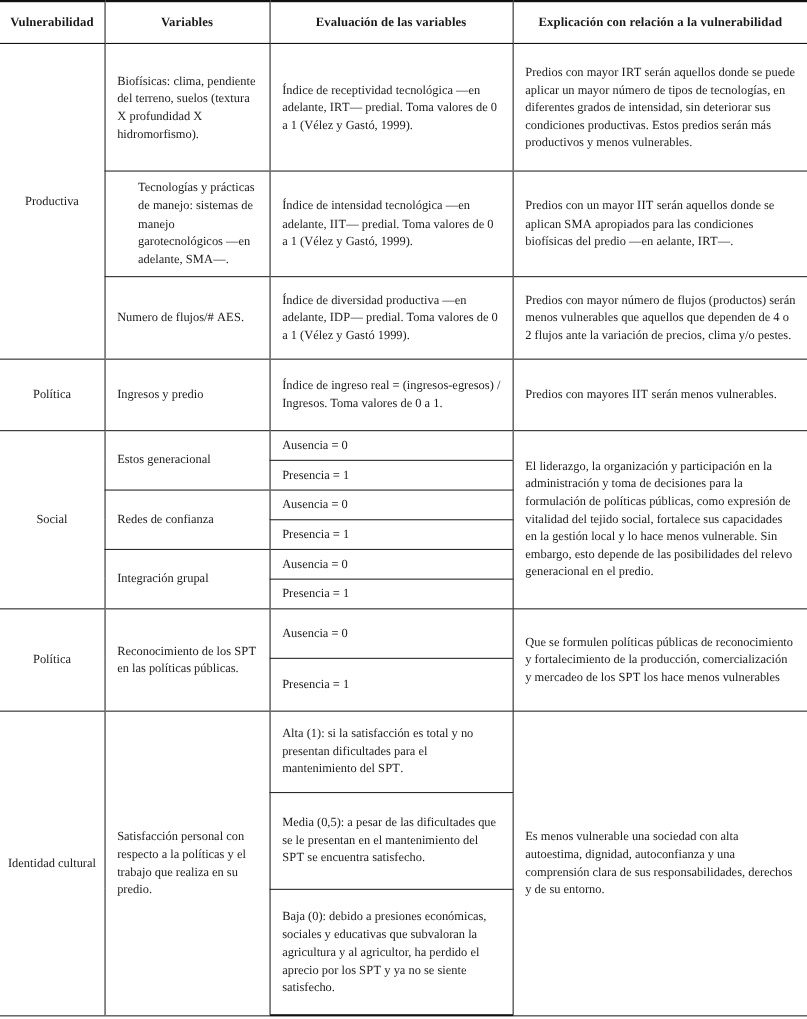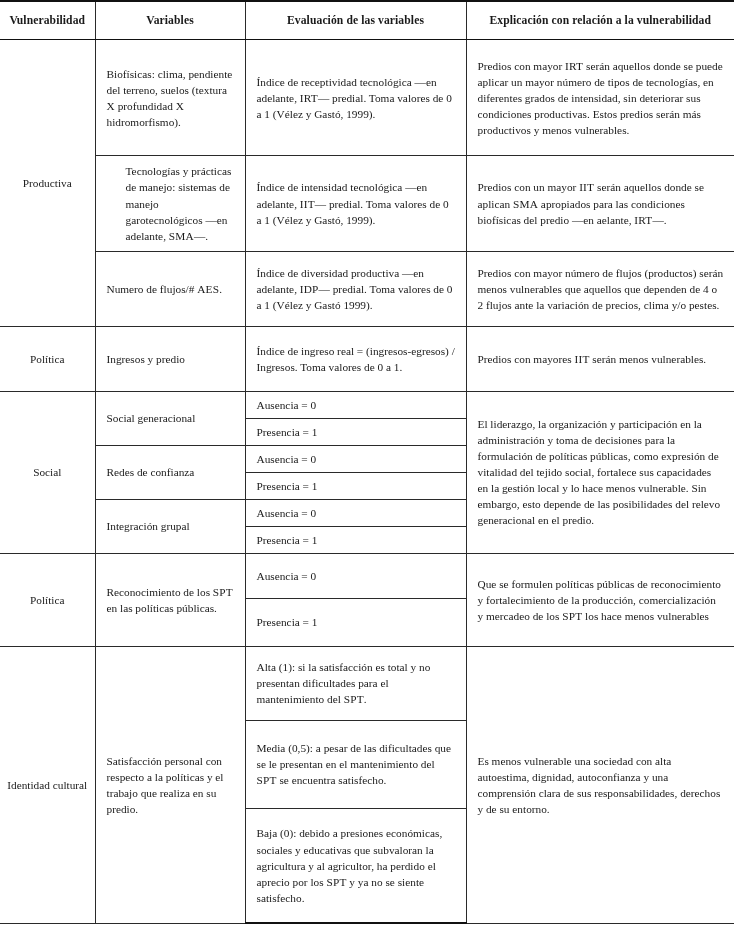--- a/index.html
+++ b/index.html
@@ -168,21 +168,21 @@
             <span class="cell-txt">Índice de ingreso real = (ingresos-egresos) / Ingresos. Toma valores de 0 a 1.</span>
           </td>
         <td class="expl">
             <span class="cell-txt">Predios con mayores <span class="sc">IIT</span> serán menos vulnerables.</span>
           </td>
       </tr>
 
       <tr class="group-start">
         <td class="cat nol" rowspan="6">Social</td>
         <td class="var" rowspan="2">
-            <span class="cell-txt">Social generacional</span>
+            <span class="cell-txt">Estos generacional</span>
           </td>
         <td class="eval pad-tight" style="height:26px;">
             <span class="cell-txt">Ausencia = 0</span>
           </td>
         <td class="expl" rowspan="6">
             <span class="cell-txt">El liderazgo, la organización y participación en la administración y toma de decisiones para la formulación de políticas públicas, como expresión de vitalidad del tejido social, fortalece sus capacidades en la gestión local y lo hace menos vulnerable. Sin embargo, esto depende de las posibilidades del relevo generacional en el predio.</span>
           </td>
       </tr>
       <tr>
         <td class="eval pad-tight" style="height:26px;">

